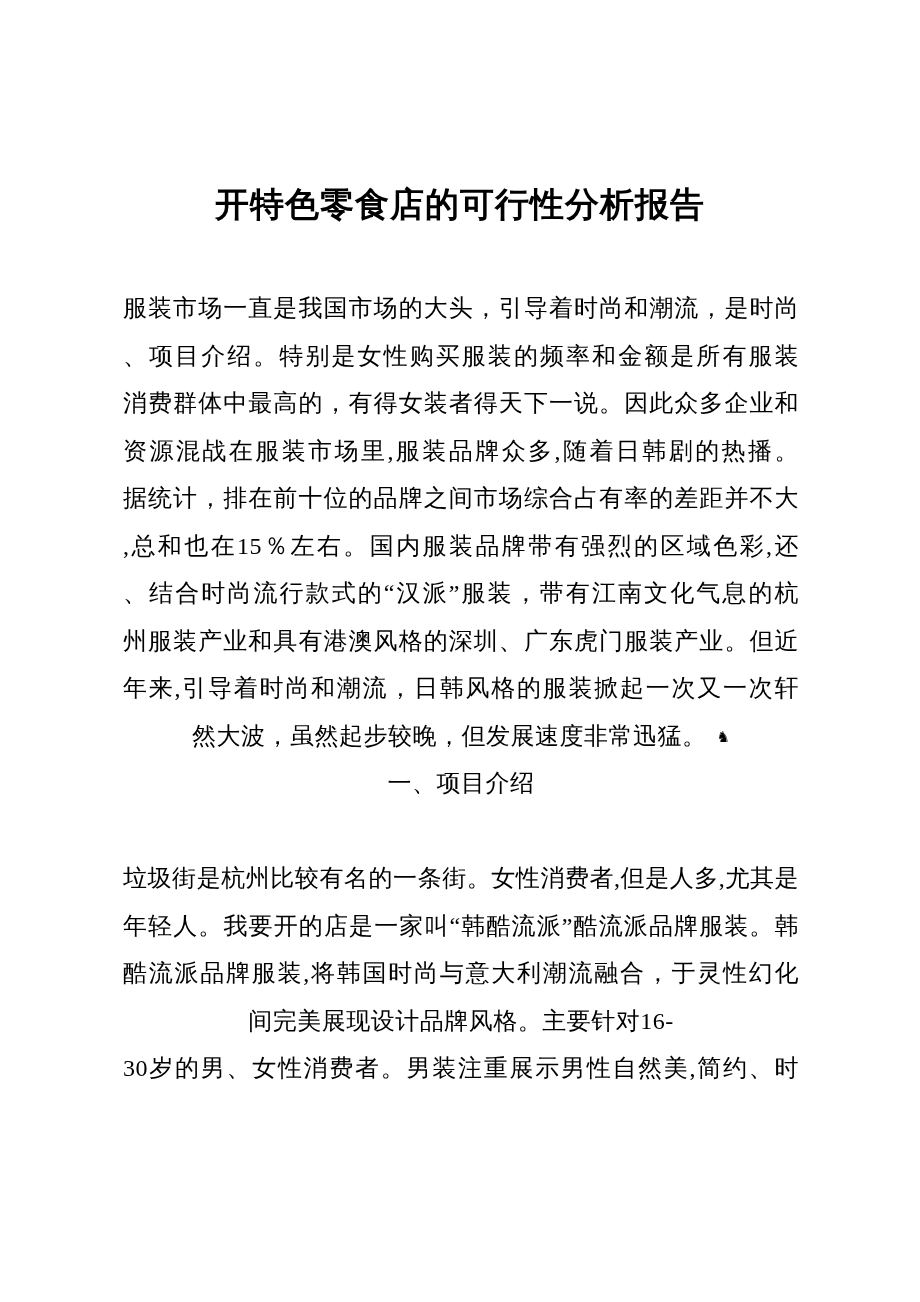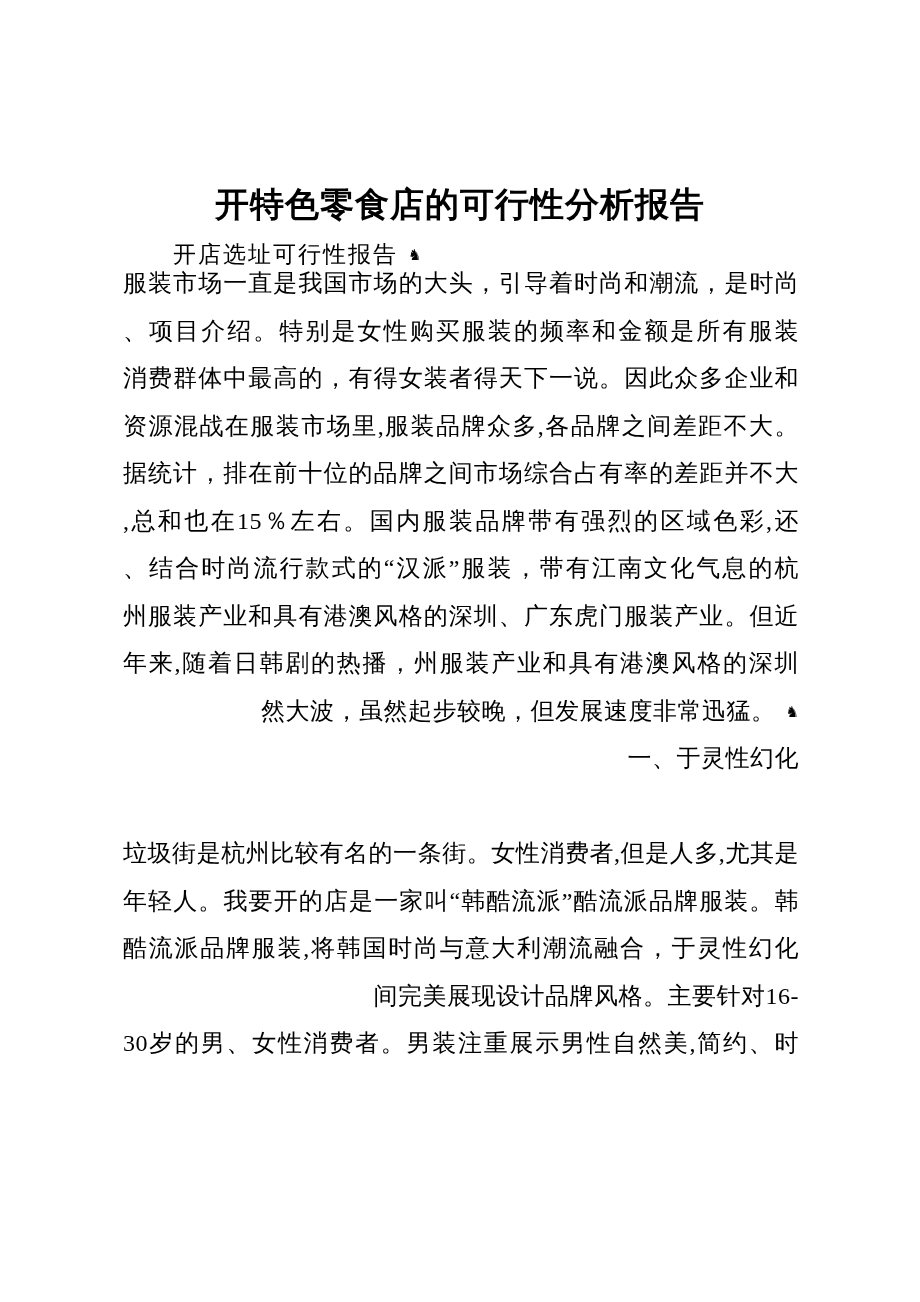--- a/index.html
+++ b/index.html
@@ -39,32 +39,32 @@
     width: 676px;
     font-size: 23px;
     letter-spacing: 2px;
     line-height: 32px;
     text-indent: 50px;
     white-space: nowrap;
   }
 
   .doc-lines {
     position: absolute;
-    top: 244px;
+    top: 269px;
     left: 123px;
     width: 676px;
     font-size: 24px;
     letter-spacing: 0.5px;
   }
 
   .line {
     height: 47.5px;
     line-height: 47.5px;
     overflow: hidden;
-    text-align: right;
+    text-align: center;
   }
 
   .line.fill {
     text-align: justify;
     text-align-last: justify;
   }
 
   .line.blank {
     height: 47.5px;
   }
@@ -76,34 +76,33 @@
     vertical-align: 2px;
   }
 </style>
 </head>
 <body>
 
 <div class="page">
 
   <h1 class="doc-title">开特色零食店的可行性分析报告</h1>
 
-  <div class="doc-subtitle"><span>开店选址可行性报告</span><span class="glyph">♞</span></div>
 
   <div class="doc-lines">
       <div class="line body fill"><span>服装市场一直是我国市场的大头，引导着时尚和潮流，是时尚</span></div>
       <div class="line body fill"><span>、项目介绍。特别是女性购买服装的频率和金额是所有服装</span></div>
       <div class="line body fill"><span>消费群体中最高的，有得女装者得天下一说。因此众多企业和</span></div>
-      <div class="line body fill"><span>资源混战在服装市场里,服装品牌众多,各品牌之间差距不大。</span></div>
+      <div class="line body fill"><span>资源混战在服装市场里,服装品牌众多,随着日韩剧的热播。</span></div>
       <div class="line body fill"><span>据统计，排在前十位的品牌之间市场综合占有率的差距并不大</span></div>
       <div class="line body fill"><span>,总和也在15％左右。国内服装品牌带有强烈的区域色彩,还</span></div>
       <div class="line body fill"><span>、结合时尚流行款式的“汉派”服装，带有江南文化气息的杭</span></div>
       <div class="line body fill"><span>州服装产业和具有港澳风格的深圳、广东虎门服装产业。但近</span></div>
-      <div class="line body fill"><span>年来,随着日韩剧的热播，州服装产业和具有港澳风格的深圳</span></div>
+      <div class="line body fill"><span>年来,引导着时尚和潮流，日韩风格的服装掀起一次又一次轩</span></div>
       <div class="line body"><span>然大波，虽然起步较晚，但发展速度非常迅猛。</span><span class="glyph">♞</span></div>
-      <div class="line heading"><span>一、于灵性幻化</span></div>
+      <div class="line heading"><span>一、项目介绍</span></div>
       <div class="line blank blank"><span></span></div>
       <div class="line body fill"><span>垃圾街是杭州比较有名的一条街。女性消费者,但是人多,尤其是</span></div>
       <div class="line body fill"><span>年轻人。我要开的店是一家叫“韩酷流派”酷流派品牌服装。韩</span></div>
       <div class="line body fill"><span>酷流派品牌服装,将韩国时尚与意大利潮流融合，于灵性幻化</span></div>
       <div class="line body"><span>间完美展现设计品牌风格。主要针对16-</span></div>
       <div class="line body fill"><span>30岁的男、女性消费者。男装注重展示男性自然美,简约、时</span></div>
     </div>
 
 </div>
 

